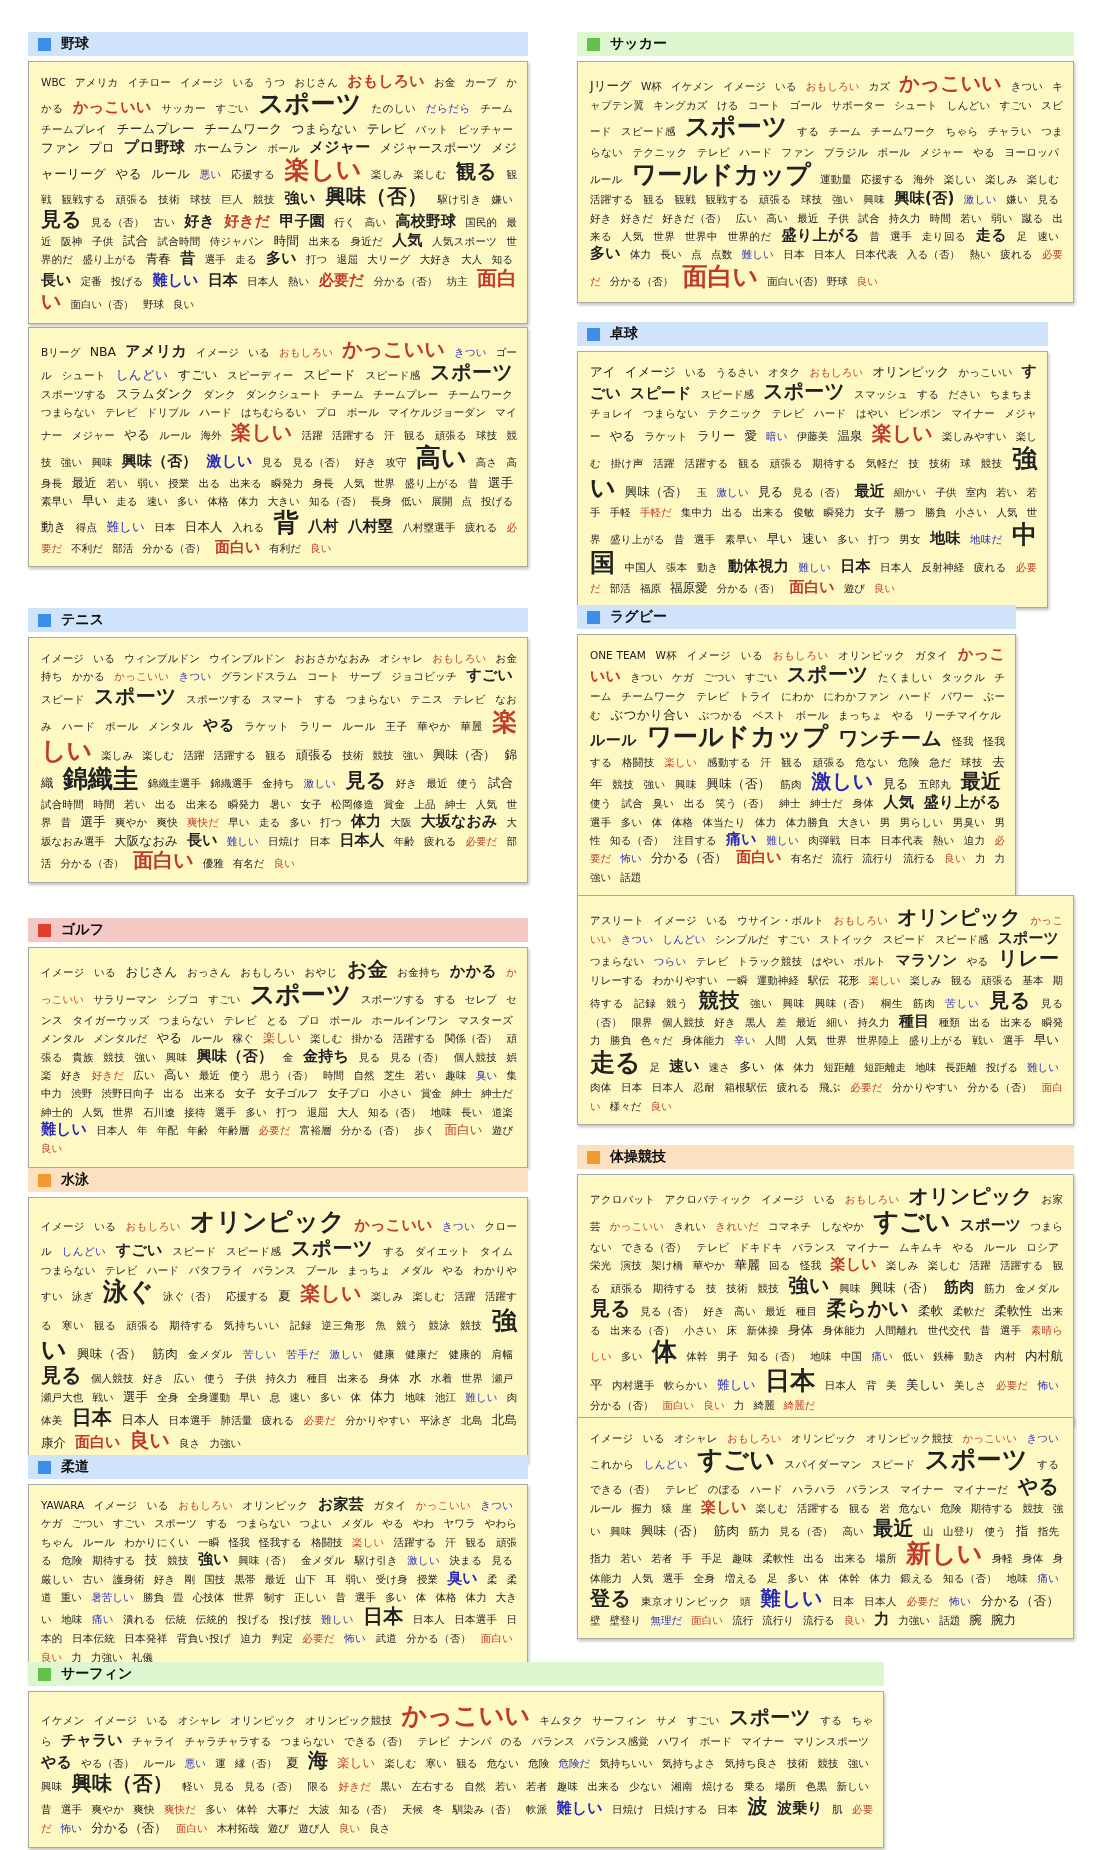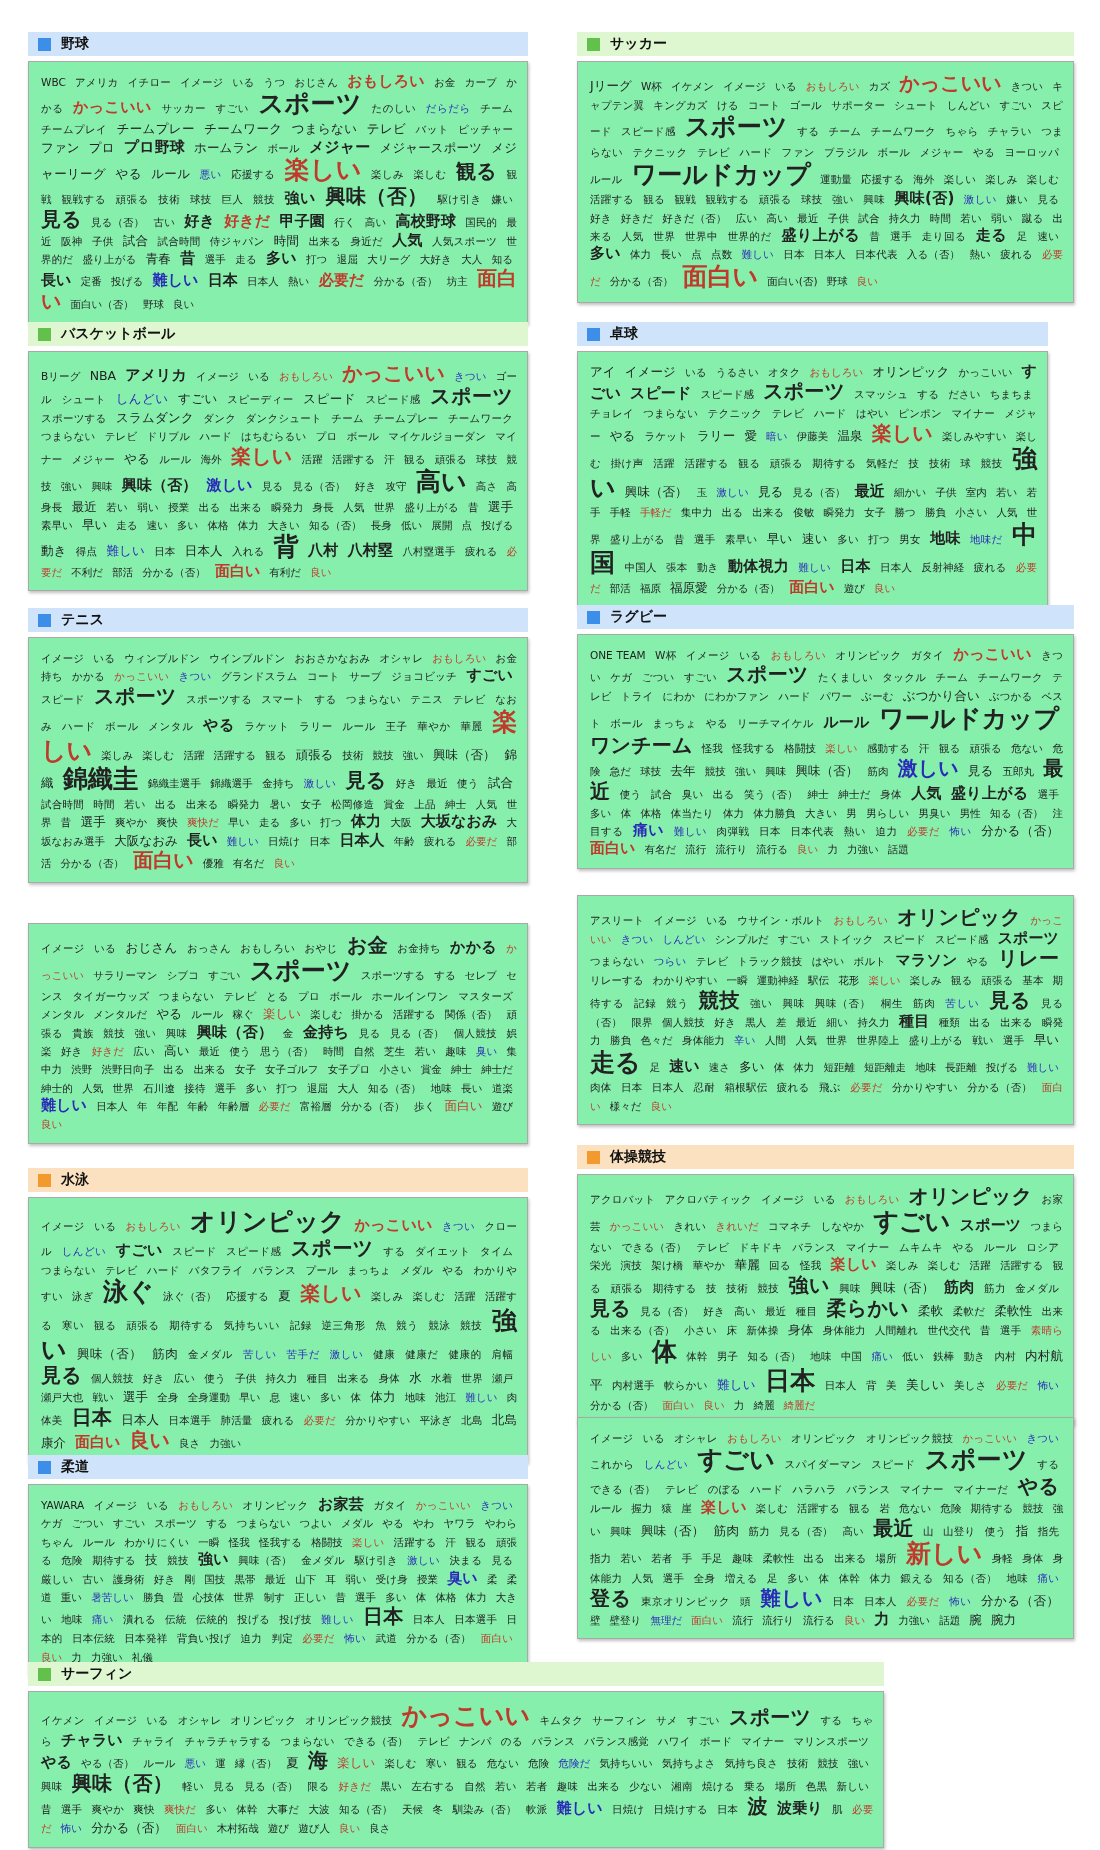--- a/index.html
+++ b/index.html
@@ -4,21 +4,21 @@
 <style>
   html, body { margin:0; padding:0; background:#ffffff; }
   body { width:1100px; height:1850px; position:relative; font-family:"DejaVu Sans", sans-serif; color:#222; overflow:hidden; }
   .section { position:absolute; }
   .hdr { height:24px; display:flex; align-items:center; padding-left:10px; font-weight:bold; font-size:14px; color:#111; }
   .hdr .sq { width:13px; height:13px; margin-right:10px; display:inline-block; }
   .hdr.blue { background:#cfe4fb; } .hdr.blue .sq { background:#3d8ee8; }
   .hdr.green { background:#dff7d0; } .hdr.green .sq { background:#62c14a; }
   .hdr.red { background:#f4c8c4; } .hdr.red .sq { background:#e0402b; }
   .hdr.orange { background:#fbe1c0;text-align:right; } .hdr.orange .sq { background:#f29a2e; }
-  .box { margin-top:5px; border:1px solid #a9a9a9; box-shadow:1px 2px 3px rgba(0,0,0,0.25); background:#86efac; padding:10px 10px 10px 12px; line-height:1.15; text-align:justify; }
+  .box { margin-top:5px; border:1px solid #a9a9a9; box-shadow:1px 2px 3px rgba(0,0,0,0.25); background:#fef9c3; padding:10px 10px 10px 12px; line-height:1.15; text-align:justify; }
   .w { display:inline; margin-right:4px; white-space:normal; }
   .s1 { font-size:10.5px; } .s2 { font-size:12.5px; } .s3 { font-size:15px; font-weight:bold; }
   .s4 { font-size:20px; font-weight:bold; } .s5 { font-size:25px; font-weight:bold; }
   .cr { color:#c0392b; } .cb { color:#2a2ab8; } .ck { color:#222; }
 </style>
 </head>
 <body>
 
 <div id="page">
     <div class="section" style="top: 32px; left: 28px; width: 500px;">
@@ -29,48 +29,48 @@
       <div class="box"><span class="w s1 ck">WBC</span> <span class="w s1 ck">アメリカ</span> <span class="w s1 ck">イチロー</span> <span class="w s1 ck">イメージ</span> <span class="w s1 ck">いる</span> <span class="w s1 ck">うつ</span> <span class="w s1 ck">おじさん</span> <span class="w s3 cr">おもしろい</span> <span class="w s1 ck">お金</span> <span class="w s1 ck">カーブ</span> <span class="w s1 ck">かかる</span> <span class="w s3 cr">かっこいい</span> <span class="w s1 ck">サッカー</span> <span class="w s1 ck">すごい</span> <span class="w s5 ck">スポーツ</span> <span class="w s1 ck">たのしい</span> <span class="w s1 cb">だらだら</span> <span class="w s1 ck">チーム</span> <span class="w s1 ck">チームプレイ</span> <span class="w s2 ck">チームプレー</span> <span class="w s2 ck">チームワーク</span> <span class="w s2 ck">つまらない</span> <span class="w s2 ck">テレビ</span> <span class="w s1 ck">バット</span> <span class="w s1 ck">ピッチャー</span> <span class="w s2 ck">ファン</span> <span class="w s2 ck">プロ</span> <span class="w s3 ck">プロ野球</span> <span class="w s2 ck">ホームラン</span> <span class="w s1 ck">ボール</span> <span class="w s3 ck">メジャー</span> <span class="w s2 ck">メジャースポーツ</span> <span class="w s2 ck">メジャーリーグ</span> <span class="w s2 ck">やる</span> <span class="w s2 ck">ルール</span> <span class="w s1 cb">悪い</span> <span class="w s1 ck">応援する</span> <span class="w s5 cr">楽しい</span> <span class="w s1 ck">楽しみ</span> <span class="w s1 ck">楽しむ</span> <span class="w s4 ck">観る</span> <span class="w s1 ck">観戦</span> <span class="w s1 ck">観戦する</span> <span class="w s1 ck">頑張る</span> <span class="w s1 ck">技術</span> <span class="w s1 ck">球技</span> <span class="w s1 ck">巨人</span> <span class="w s1 ck">競技</span> <span class="w s3 ck">強い</span> <span class="w s4 ck">興味（否）</span> <span class="w s1 ck">駆け引き</span> <span class="w s1 ck">嫌い</span> <span class="w s4 ck">見る</span> <span class="w s1 ck">見る（否）</span> <span class="w s1 ck">古い</span> <span class="w s3 ck">好き</span> <span class="w s3 cr">好きだ</span> <span class="w s3 ck">甲子園</span> <span class="w s1 ck">行く</span> <span class="w s1 ck">高い</span> <span class="w s3 ck">高校野球</span> <span class="w s1 ck">国民的</span> <span class="w s1 ck">最近</span> <span class="w s1 ck">阪神</span> <span class="w s1 ck">子供</span> <span class="w s2 ck">試合</span> <span class="w s1 ck">試合時間</span> <span class="w s1 ck">侍ジャパン</span> <span class="w s2 ck">時間</span> <span class="w s1 ck">出来る</span> <span class="w s1 ck">身近だ</span> <span class="w s3 ck">人気</span> <span class="w s1 ck">人気スポーツ</span> <span class="w s1 ck">世界的だ</span> <span class="w s1 ck">盛り上がる</span> <span class="w s2 ck">青春</span> <span class="w s3 ck">昔</span> <span class="w s1 ck">選手</span> <span class="w s1 ck">走る</span> <span class="w s3 ck">多い</span> <span class="w s1 ck">打つ</span> <span class="w s1 ck">退屈</span> <span class="w s1 ck">大リーグ</span> <span class="w s1 ck">大好き</span> <span class="w s1 ck">大人</span> <span class="w s1 ck">知る</span> <span class="w s3 ck">長い</span> <span class="w s1 ck">定番</span> <span class="w s1 ck">投げる</span> <span class="w s3 cb">難しい</span> <span class="w s3 ck">日本</span> <span class="w s1 ck">日本人</span> <span class="w s1 ck">熱い</span> <span class="w s3 cr">必要だ</span> <span class="w s1 ck">分かる（否）</span> <span class="w s1 ck">坊主</span> <span class="w s4 cr">面白い</span> <span class="w s1 ck">面白い（否）</span> <span class="w s1 ck">野球</span> <span class="w s1 ck">良い</span> </div>
     </div>
     <div class="section" style="top: 32px; left: 577px; width: 497px;">
       <div class="hdr green">
         <span class="sq"></span>
         <span>サッカー</span>
       </div>
       <div class="box"><span class="w s2 ck">Jリーグ</span> <span class="w s1 ck">W杯</span> <span class="w s1 ck">イケメン</span> <span class="w s1 ck">イメージ</span> <span class="w s1 ck">いる</span> <span class="w s1 cr">おもしろい</span> <span class="w s1 ck">カズ</span> <span class="w s4 cr">かっこいい</span> <span class="w s1 ck">きつい</span> <span class="w s1 ck">キャプテン翼</span> <span class="w s1 ck">キングカズ</span> <span class="w s1 ck">ける</span> <span class="w s1 ck">コート</span> <span class="w s1 ck">ゴール</span> <span class="w s1 ck">サポーター</span> <span class="w s1 ck">シュート</span> <span class="w s1 ck">しんどい</span> <span class="w s1 ck">すごい</span> <span class="w s1 ck">スピード</span> <span class="w s1 ck">スピード感</span> <span class="w s5 ck">スポーツ</span> <span class="w s1 ck">する</span> <span class="w s1 ck">チーム</span> <span class="w s1 ck">チームワーク</span> <span class="w s1 ck">ちゃら</span> <span class="w s1 ck">チャラい</span> <span class="w s1 ck">つまらない</span> <span class="w s1 ck">テクニック</span> <span class="w s1 ck">テレビ</span> <span class="w s1 ck">ハード</span> <span class="w s1 ck">ファン</span> <span class="w s1 ck">ブラジル</span> <span class="w s1 ck">ボール</span> <span class="w s1 ck">メジャー</span> <span class="w s1 ck">やる</span> <span class="w s1 ck">ヨーロッパ</span> <span class="w s1 ck">ルール</span> <span class="w s5 ck">ワールドカップ</span> <span class="w s1 ck">運動量</span> <span class="w s1 ck">応援する</span> <span class="w s1 ck">海外</span> <span class="w s1 ck">楽しい</span> <span class="w s1 ck">楽しみ</span> <span class="w s1 ck">楽しむ</span> <span class="w s1 ck">活躍する</span> <span class="w s1 ck">観る</span> <span class="w s1 ck">観戦</span> <span class="w s1 ck">観戦する</span> <span class="w s1 ck">頑張る</span> <span class="w s1 ck">球技</span> <span class="w s1 ck">強い</span> <span class="w s1 ck">興味</span> <span class="w s3 ck">興味(否)</span> <span class="w s1 cb">激しい</span> <span class="w s1 ck">嫌い</span> <span class="w s1 ck">見る</span> <span class="w s1 ck">好き</span> <span class="w s1 ck">好きだ</span> <span class="w s1 ck">好きだ（否）</span> <span class="w s1 ck">広い</span> <span class="w s1 ck">高い</span> <span class="w s1 ck">最近</span> <span class="w s1 ck">子供</span> <span class="w s1 ck">試合</span> <span class="w s1 ck">持久力</span> <span class="w s1 ck">時間</span> <span class="w s1 ck">若い</span> <span class="w s1 ck">弱い</span> <span class="w s1 ck">蹴る</span> <span class="w s1 ck">出来る</span> <span class="w s1 ck">人気</span> <span class="w s1 ck">世界</span> <span class="w s1 ck">世界中</span> <span class="w s1 ck">世界的だ</span> <span class="w s3 ck">盛り上がる</span> <span class="w s1 ck">昔</span> <span class="w s1 ck">選手</span> <span class="w s1 ck">走り回る</span> <span class="w s3 ck">走る</span> <span class="w s1 ck">足</span> <span class="w s1 ck">速い</span> <span class="w s3 ck">多い</span> <span class="w s1 ck">体力</span> <span class="w s1 ck">長い</span> <span class="w s1 ck">点</span> <span class="w s1 ck">点数</span> <span class="w s1 cb">難しい</span> <span class="w s1 ck">日本</span> <span class="w s1 ck">日本人</span> <span class="w s1 ck">日本代表</span> <span class="w s1 ck">入る（否）</span> <span class="w s1 ck">熱い</span> <span class="w s1 ck">疲れる</span> <span class="w s1 cr">必要だ</span> <span class="w s1 ck">分かる（否）</span> <span class="w s5 cr">面白い</span> <span class="w s1 ck">面白い(否)</span> <span class="w s1 ck">野球</span> <span class="w s1 cr">良い</span> </div>
     </div>
     <div class="section" style="top: 322px; left: 28px; width: 500px;">
-      <div class="hdr green">
-        <span class="sq"></span>
-        <span>バスケットボール</span>
-      </div>
       <div class="box"><span class="w s1 ck">Bリーグ</span> <span class="w s2 ck">NBA</span> <span class="w s3 ck">アメリカ</span> <span class="w s1 ck">イメージ</span> <span class="w s1 ck">いる</span> <span class="w s1 cr">おもしろい</span> <span class="w s4 cr">かっこいい</span> <span class="w s1 cb">きつい</span> <span class="w s1 ck">ゴール</span> <span class="w s1 ck">シュート</span> <span class="w s2 cb">しんどい</span> <span class="w s2 ck">すごい</span> <span class="w s1 ck">スピーディー</span> <span class="w s2 ck">スピード</span> <span class="w s1 ck">スピード感</span> <span class="w s4 ck">スポーツ</span> <span class="w s1 ck">スポーツする</span> <span class="w s2 ck">スラムダンク</span> <span class="w s1 ck">ダンク</span> <span class="w s1 ck">ダンクシュート</span> <span class="w s1 ck">チーム</span> <span class="w s1 ck">チームプレー</span> <span class="w s1 ck">チームワーク</span> <span class="w s1 ck">つまらない</span> <span class="w s1 ck">テレビ</span> <span class="w s1 ck">ドリブル</span> <span class="w s1 ck">ハード</span> <span class="w s1 ck">はちむらるい</span> <span class="w s1 ck">プロ</span> <span class="w s1 ck">ボール</span> <span class="w s1 ck">マイケルジョーダン</span> <span class="w s1 ck">マイナー</span> <span class="w s1 ck">メジャー</span> <span class="w s2 ck">やる</span> <span class="w s1 ck">ルール</span> <span class="w s1 ck">海外</span> <span class="w s4 cr">楽しい</span> <span class="w s1 ck">活躍</span> <span class="w s1 ck">活躍する</span> <span class="w s1 ck">汗</span> <span class="w s1 ck">観る</span> <span class="w s1 ck">頑張る</span> <span class="w s1 ck">球技</span> <span class="w s1 ck">競技</span> <span class="w s1 ck">強い</span> <span class="w s1 ck">興味</span> <span class="w s3 ck">興味（否）</span> <span class="w s3 cb">激しい</span> <span class="w s1 ck">見る</span> <span class="w s1 ck">見る（否）</span> <span class="w s1 ck">好き</span> <span class="w s1 ck">攻守</span> <span class="w s5 ck">高い</span> <span class="w s1 ck">高さ</span> <span class="w s1 ck">高身長</span> <span class="w s2 ck">最近</span> <span class="w s1 ck">若い</span> <span class="w s1 ck">弱い</span> <span class="w s1 ck">授業</span> <span class="w s1 ck">出る</span> <span class="w s1 ck">出来る</span> <span class="w s1 ck">瞬発力</span> <span class="w s1 ck">身長</span> <span class="w s1 ck">人気</span> <span class="w s1 ck">世界</span> <span class="w s1 ck">盛り上がる</span> <span class="w s1 ck">昔</span> <span class="w s2 ck">選手</span> <span class="w s1 ck">素早い</span> <span class="w s2 ck">早い</span> <span class="w s1 ck">走る</span> <span class="w s1 ck">速い</span> <span class="w s1 ck">多い</span> <span class="w s1 ck">体格</span> <span class="w s1 ck">体力</span> <span class="w s1 ck">大きい</span> <span class="w s1 ck">知る（否）</span> <span class="w s1 ck">長身</span> <span class="w s1 ck">低い</span> <span class="w s1 ck">展開</span> <span class="w s1 ck">点</span> <span class="w s1 ck">投げる</span> <span class="w s2 ck">動き</span> <span class="w s1 ck">得点</span> <span class="w s2 cb">難しい</span> <span class="w s1 ck">日本</span> <span class="w s2 ck">日本人</span> <span class="w s1 ck">入れる</span> <span class="w s5 ck">背</span> <span class="w s3 ck">八村</span> <span class="w s3 ck">八村塁</span> <span class="w s1 ck">八村塁選手</span> <span class="w s1 ck">疲れる</span> <span class="w s1 cr">必要だ</span> <span class="w s1 ck">不利だ</span> <span class="w s1 ck">部活</span> <span class="w s1 ck">分かる（否）</span> <span class="w s3 cr">面白い</span> <span class="w s1 ck">有利だ</span> <span class="w s1 cr">良い</span> </div>
     </div>
     <div class="section" style="top: 322px; left: 577px; width: 471px;">
       <div class="hdr blue">
         <span class="sq"></span>
         <span>卓球</span>
       </div>
       <div class="box"><span class="w s2 ck">アイ</span> <span class="w s2 ck">イメージ</span> <span class="w s1 ck">いる</span> <span class="w s1 ck">うるさい</span> <span class="w s1 ck">オタク</span> <span class="w s1 cr">おもしろい</span> <span class="w s2 ck">オリンピック</span> <span class="w s1 ck">かっこいい</span> <span class="w s3 ck">すごい</span> <span class="w s3 ck">スピード</span> <span class="w s1 ck">スピード感</span> <span class="w s4 ck">スポーツ</span> <span class="w s1 ck">スマッシュ</span> <span class="w s1 ck">する</span> <span class="w s1 ck">ださい</span> <span class="w s1 ck">ちまちま</span> <span class="w s1 ck">チョレイ</span> <span class="w s1 ck">つまらない</span> <span class="w s1 ck">テクニック</span> <span class="w s1 ck">テレビ</span> <span class="w s1 ck">ハード</span> <span class="w s1 ck">はやい</span> <span class="w s1 ck">ピンポン</span> <span class="w s1 ck">マイナー</span> <span class="w s1 ck">メジャー</span> <span class="w s2 ck">やる</span> <span class="w s1 ck">ラケット</span> <span class="w s2 ck">ラリー</span> <span class="w s2 ck">愛</span> <span class="w s1 cb">暗い</span> <span class="w s1 ck">伊藤美</span> <span class="w s2 ck">温泉</span> <span class="w s4 cr">楽しい</span> <span class="w s1 ck">楽しみやすい</span> <span class="w s1 ck">楽しむ</span> <span class="w s1 ck">掛け声</span> <span class="w s1 ck">活躍</span> <span class="w s1 ck">活躍する</span> <span class="w s1 ck">観る</span> <span class="w s1 ck">頑張る</span> <span class="w s1 ck">期待する</span> <span class="w s1 ck">気軽だ</span> <span class="w s1 ck">技</span> <span class="w s1 ck">技術</span> <span class="w s1 ck">球</span> <span class="w s1 ck">競技</span> <span class="w s5 ck">強い</span> <span class="w s2 ck">興味（否）</span> <span class="w s1 ck">玉</span> <span class="w s1 cb">激しい</span> <span class="w s2 ck">見る</span> <span class="w s1 ck">見る（否）</span> <span class="w s3 ck">最近</span> <span class="w s1 ck">細かい</span> <span class="w s1 ck">子供</span> <span class="w s1 ck">室内</span> <span class="w s1 ck">若い</span> <span class="w s1 ck">若手</span> <span class="w s1 ck">手軽</span> <span class="w s1 cr">手軽だ</span> <span class="w s1 ck">集中力</span> <span class="w s1 ck">出る</span> <span class="w s1 ck">出来る</span> <span class="w s1 ck">俊敏</span> <span class="w s1 ck">瞬発力</span> <span class="w s1 ck">女子</span> <span class="w s1 ck">勝つ</span> <span class="w s1 ck">勝負</span> <span class="w s1 ck">小さい</span> <span class="w s1 ck">人気</span> <span class="w s1 ck">世界</span> <span class="w s1 ck">盛り上がる</span> <span class="w s1 ck">昔</span> <span class="w s1 ck">選手</span> <span class="w s1 ck">素早い</span> <span class="w s2 ck">早い</span> <span class="w s2 ck">速い</span> <span class="w s1 ck">多い</span> <span class="w s1 ck">打つ</span> <span class="w s1 ck">男女</span> <span class="w s3 ck">地味</span> <span class="w s1 cb">地味だ</span> <span class="w s5 ck">中国</span> <span class="w s1 ck">中国人</span> <span class="w s1 ck">張本</span> <span class="w s1 ck">動き</span> <span class="w s3 ck">動体視力</span> <span class="w s1 cb">難しい</span> <span class="w s3 ck">日本</span> <span class="w s1 ck">日本人</span> <span class="w s1 ck">反射神経</span> <span class="w s1 ck">疲れる</span> <span class="w s1 cr">必要だ</span> <span class="w s1 ck">部活</span> <span class="w s1 ck">福原</span> <span class="w s2 ck">福原愛</span> <span class="w s1 ck">分かる（否）</span> <span class="w s3 cr">面白い</span> <span class="w s1 ck">遊び</span> <span class="w s1 cr">良い</span> </div>
     </div>
     <div class="section" style="top: 608px; left: 28px; width: 500px;">
       <div class="hdr blue">
         <span class="sq"></span>
         <span>テニス</span>
       </div>
       <div class="box"><span class="w s1 ck">イメージ</span> <span class="w s1 ck">いる</span> <span class="w s1 ck">ウィンブルドン</span> <span class="w s1 ck">ウインブルドン</span> <span class="w s1 ck">おおさかなおみ</span> <span class="w s1 ck">オシャレ</span> <span class="w s1 cr">おもしろい</span> <span class="w s1 ck">お金持ち</span> <span class="w s1 ck">かかる</span> <span class="w s1 cr">かっこいい</span> <span class="w s1 cb">きつい</span> <span class="w s1 ck">グランドスラム</span> <span class="w s1 ck">コート</span> <span class="w s1 ck">サーブ</span> <span class="w s1 ck">ジョコビッチ</span> <span class="w s3 ck">すごい</span> <span class="w s1 ck">スピード</span> <span class="w s4 ck">スポーツ</span> <span class="w s1 ck">スポーツする</span> <span class="w s1 ck">スマート</span> <span class="w s1 ck">する</span> <span class="w s1 ck">つまらない</span> <span class="w s1 ck">テニス</span> <span class="w s1 ck">テレビ</span> <span class="w s1 ck">なおみ</span> <span class="w s1 ck">ハード</span> <span class="w s1 ck">ボール</span> <span class="w s1 ck">メンタル</span> <span class="w s3 ck">やる</span> <span class="w s1 ck">ラケット</span> <span class="w s1 ck">ラリー</span> <span class="w s1 ck">ルール</span> <span class="w s1 ck">王子</span> <span class="w s1 ck">華やか</span> <span class="w s1 ck">華麗</span> <span class="w s5 cr">楽しい</span> <span class="w s1 ck">楽しみ</span> <span class="w s1 ck">楽しむ</span> <span class="w s1 ck">活躍</span> <span class="w s1 ck">活躍する</span> <span class="w s1 ck">観る</span> <span class="w s2 ck">頑張る</span> <span class="w s1 ck">技術</span> <span class="w s1 ck">競技</span> <span class="w s1 ck">強い</span> <span class="w s2 ck">興味（否）</span> <span class="w s2 ck">錦織</span> <span class="w s5 ck">錦織圭</span> <span class="w s1 ck">錦織圭選手</span> <span class="w s1 ck">錦織選手</span> <span class="w s1 ck">金持ち</span> <span class="w s1 cb">激しい</span> <span class="w s4 ck">見る</span> <span class="w s1 ck">好き</span> <span class="w s1 ck">最近</span> <span class="w s1 ck">使う</span> <span class="w s2 ck">試合</span> <span class="w s1 ck">試合時間</span> <span class="w s1 ck">時間</span> <span class="w s1 ck">若い</span> <span class="w s1 ck">出る</span> <span class="w s1 ck">出来る</span> <span class="w s1 ck">瞬発力</span> <span class="w s1 ck">暑い</span> <span class="w s1 ck">女子</span> <span class="w s1 ck">松岡修造</span> <span class="w s1 ck">賞金</span> <span class="w s1 ck">上品</span> <span class="w s1 ck">紳士</span> <span class="w s1 ck">人気</span> <span class="w s1 ck">世界</span> <span class="w s1 ck">昔</span> <span class="w s2 ck">選手</span> <span class="w s1 ck">爽やか</span> <span class="w s1 ck">爽快</span> <span class="w s1 cr">爽快だ</span> <span class="w s1 ck">早い</span> <span class="w s1 ck">走る</span> <span class="w s1 ck">多い</span> <span class="w s1 ck">打つ</span> <span class="w s3 ck">体力</span> <span class="w s1 ck">大阪</span> <span class="w s3 ck">大坂なおみ</span> <span class="w s1 ck">大坂なおみ選手</span> <span class="w s2 ck">大阪なおみ</span> <span class="w s3 ck">長い</span> <span class="w s1 cb">難しい</span> <span class="w s1 ck">日焼け</span> <span class="w s1 ck">日本</span> <span class="w s3 ck">日本人</span> <span class="w s1 ck">年齢</span> <span class="w s1 ck">疲れる</span> <span class="w s1 cr">必要だ</span> <span class="w s1 ck">部活</span> <span class="w s1 ck">分かる（否）</span> <span class="w s4 cr">面白い</span> <span class="w s1 ck">優雅</span> <span class="w s1 ck">有名だ</span> <span class="w s1 cr">良い</span> </div>
     </div>
-    <div class="section" style="top: 605px; left: 577px; width: 497px;">
+    <div class="section" style="top: 605px; left: 577px; width: 439px;">
       <div class="hdr blue">
         <span class="sq"></span>
         <span>ラグビー</span>
       </div>
       <div class="box"><span class="w s1 ck">ONE TEAM</span> <span class="w s1 ck">W杯</span> <span class="w s1 ck">イメージ</span> <span class="w s1 ck">いる</span> <span class="w s1 cr">おもしろい</span> <span class="w s1 ck">オリンピック</span> <span class="w s1 ck">ガタイ</span> <span class="w s3 cr">かっこいい</span> <span class="w s1 ck">きつい</span> <span class="w s1 ck">ケガ</span> <span class="w s1 ck">ごつい</span> <span class="w s1 ck">すごい</span> <span class="w s4 ck">スポーツ</span> <span class="w s1 ck">たくましい</span> <span class="w s1 ck">タックル</span> <span class="w s1 ck">チーム</span> <span class="w s1 ck">チームワーク</span> <span class="w s1 ck">テレビ</span> <span class="w s1 ck">トライ</span> <span class="w s1 ck">にわか</span> <span class="w s1 ck">にわかファン</span> <span class="w s1 ck">ハード</span> <span class="w s1 ck">パワー</span> <span class="w s1 ck">ぶーむ</span> <span class="w s2 ck">ぶつかり合い</span> <span class="w s1 ck">ぶつかる</span> <span class="w s1 ck">ベスト</span> <span class="w s1 ck">ボール</span> <span class="w s1 ck">まっちょ</span> <span class="w s1 ck">やる</span> <span class="w s1 ck">リーチマイケル</span> <span class="w s3 ck">ルール</span> <span class="w s5 ck">ワールドカップ</span> <span class="w s4 ck">ワンチーム</span> <span class="w s1 ck">怪我</span> <span class="w s1 ck">怪我する</span> <span class="w s1 ck">格闘技</span> <span class="w s1 cr">楽しい</span> <span class="w s1 ck">感動する</span> <span class="w s1 ck">汗</span> <span class="w s1 ck">観る</span> <span class="w s1 ck">頑張る</span> <span class="w s1 ck">危ない</span> <span class="w s1 ck">危険</span> <span class="w s1 ck">急だ</span> <span class="w s1 ck">球技</span> <span class="w s2 ck">去年</span> <span class="w s1 ck">競技</span> <span class="w s1 ck">強い</span> <span class="w s1 ck">興味</span> <span class="w s2 ck">興味（否）</span> <span class="w s1 ck">筋肉</span> <span class="w s4 cb">激しい</span> <span class="w s2 ck">見る</span> <span class="w s1 ck">五郎丸</span> <span class="w s4 ck">最近</span> <span class="w s1 ck">使う</span> <span class="w s1 ck">試合</span> <span class="w s1 ck">臭い</span> <span class="w s1 ck">出る</span> <span class="w s1 ck">笑う（否）</span> <span class="w s1 ck">紳士</span> <span class="w s1 ck">紳士だ</span> <span class="w s1 ck">身体</span> <span class="w s3 ck">人気</span> <span class="w s3 ck">盛り上がる</span> <span class="w s1 ck">選手</span> <span class="w s1 ck">多い</span> <span class="w s1 ck">体</span> <span class="w s1 ck">体格</span> <span class="w s1 ck">体当たり</span> <span class="w s1 ck">体力</span> <span class="w s1 ck">体力勝負</span> <span class="w s1 ck">大きい</span> <span class="w s1 ck">男</span> <span class="w s1 ck">男らしい</span> <span class="w s1 ck">男臭い</span> <span class="w s1 ck">男性</span> <span class="w s1 ck">知る（否）</span> <span class="w s1 ck">注目する</span> <span class="w s3 cb">痛い</span> <span class="w s1 cb">難しい</span> <span class="w s1 ck">肉弾戦</span> <span class="w s1 ck">日本</span> <span class="w s1 ck">日本代表</span> <span class="w s1 ck">熱い</span> <span class="w s1 ck">迫力</span> <span class="w s1 cr">必要だ</span> <span class="w s1 cb">怖い</span> <span class="w s2 ck">分かる（否）</span> <span class="w s3 cr">面白い</span> <span class="w s1 ck">有名だ</span> <span class="w s1 ck">流行</span> <span class="w s1 ck">流行り</span> <span class="w s1 ck">流行る</span> <span class="w s1 cr">良い</span> <span class="w s1 ck">力</span> <span class="w s1 ck">力強い</span> <span class="w s1 ck">話題</span> </div>
     </div>
     <div class="section" style="top: 918px; left: 28px; width: 500px;">
+      <div class="hdr red">
+        <span class="sq"></span>
+        <span>ゴルフ</span>
+      </div>
       <div class="box"><span class="w s1 ck">イメージ</span> <span class="w s1 ck">いる</span> <span class="w s2 ck">おじさん</span> <span class="w s1 ck">おっさん</span> <span class="w s1 ck">おもしろい</span> <span class="w s1 ck">おやじ</span> <span class="w s4 ck">お金</span> <span class="w s1 ck">お金持ち</span> <span class="w s3 ck">かかる</span> <span class="w s1 cr">かっこいい</span> <span class="w s1 ck">サラリーマン</span> <span class="w s1 ck">シブコ</span> <span class="w s1 ck">すごい</span> <span class="w s5 ck">スポーツ</span> <span class="w s1 ck">スポーツする</span> <span class="w s1 ck">する</span> <span class="w s1 ck">セレブ</span> <span class="w s1 ck">センス</span> <span class="w s1 ck">タイガーウッズ</span> <span class="w s1 ck">つまらない</span> <span class="w s1 ck">テレビ</span> <span class="w s1 ck">とる</span> <span class="w s1 ck">プロ</span> <span class="w s1 ck">ボール</span> <span class="w s1 ck">ホールインワン</span> <span class="w s1 ck">マスターズ</span> <span class="w s1 ck">メンタル</span> <span class="w s1 ck">メンタルだ</span> <span class="w s2 ck">やる</span> <span class="w s1 ck">ルール</span> <span class="w s1 ck">稼ぐ</span> <span class="w s2 cr">楽しい</span> <span class="w s1 ck">楽しむ</span> <span class="w s1 ck">掛かる</span> <span class="w s1 ck">活躍する</span> <span class="w s1 ck">関係（否）</span> <span class="w s1 ck">頑張る</span> <span class="w s1 ck">貴族</span> <span class="w s1 ck">競技</span> <span class="w s1 ck">強い</span> <span class="w s1 ck">興味</span> <span class="w s3 ck">興味（否）</span> <span class="w s1 ck">金</span> <span class="w s3 ck">金持ち</span> <span class="w s1 ck">見る</span> <span class="w s1 ck">見る（否）</span> <span class="w s1 ck">個人競技</span> <span class="w s1 ck">娯楽</span> <span class="w s1 ck">好き</span> <span class="w s1 cr">好きだ</span> <span class="w s1 ck">広い</span> <span class="w s2 ck">高い</span> <span class="w s1 ck">最近</span> <span class="w s1 ck">使う</span> <span class="w s1 ck">思う（否）</span> <span class="w s1 ck">時間</span> <span class="w s1 ck">自然</span> <span class="w s1 ck">芝生</span> <span class="w s1 ck">若い</span> <span class="w s1 ck">趣味</span> <span class="w s1 cb">臭い</span> <span class="w s1 ck">集中力</span> <span class="w s1 ck">渋野</span> <span class="w s1 ck">渋野日向子</span> <span class="w s1 ck">出る</span> <span class="w s1 ck">出来る</span> <span class="w s1 ck">女子</span> <span class="w s1 ck">女子ゴルフ</span> <span class="w s1 ck">女子プロ</span> <span class="w s1 ck">小さい</span> <span class="w s1 ck">賞金</span> <span class="w s1 ck">紳士</span> <span class="w s1 ck">紳士だ</span> <span class="w s1 ck">紳士的</span> <span class="w s1 ck">人気</span> <span class="w s1 ck">世界</span> <span class="w s1 ck">石川遼</span> <span class="w s1 ck">接待</span> <span class="w s1 ck">選手</span> <span class="w s1 ck">多い</span> <span class="w s1 ck">打つ</span> <span class="w s1 ck">退屈</span> <span class="w s1 ck">大人</span> <span class="w s1 ck">知る（否）</span> <span class="w s1 ck">地味</span> <span class="w s1 ck">長い</span> <span class="w s1 ck">道楽</span> <span class="w s3 cb">難しい</span> <span class="w s1 ck">日本人</span> <span class="w s1 ck">年</span> <span class="w s1 ck">年配</span> <span class="w s1 ck">年齢</span> <span class="w s1 ck">年齢層</span> <span class="w s1 cr">必要だ</span> <span class="w s1 ck">富裕層</span> <span class="w s1 ck">分かる（否）</span> <span class="w s1 ck">歩く</span> <span class="w s2 cr">面白い</span> <span class="w s1 ck">遊び</span> <span class="w s1 cr">良い</span> </div>
     </div>
     <div class="section" style="top: 890px; left: 577px; width: 497px;">
       <div class="box"><span class="w s1 ck">アスリート</span> <span class="w s1 ck">イメージ</span> <span class="w s1 ck">いる</span> <span class="w s1 ck">ウサイン・ボルト</span> <span class="w s1 cr">おもしろい</span> <span class="w s4 ck">オリンピック</span> <span class="w s1 cr">かっこいい</span> <span class="w s1 cb">きつい</span> <span class="w s1 cb">しんどい</span> <span class="w s1 ck">シンプルだ</span> <span class="w s1 ck">すごい</span> <span class="w s1 ck">ストイック</span> <span class="w s1 ck">スピード</span> <span class="w s1 ck">スピード感</span> <span class="w s3 ck">スポーツ</span> <span class="w s1 ck">つまらない</span> <span class="w s1 cb">つらい</span> <span class="w s1 ck">テレビ</span> <span class="w s1 ck">トラック競技</span> <span class="w s1 ck">はやい</span> <span class="w s1 ck">ボルト</span> <span class="w s3 ck">マラソン</span> <span class="w s1 ck">やる</span> <span class="w s4 ck">リレー</span> <span class="w s1 ck">リレーする</span> <span class="w s1 ck">わかりやすい</span> <span class="w s1 ck">一瞬</span> <span class="w s1 ck">運動神経</span> <span class="w s1 ck">駅伝</span> <span class="w s1 ck">花形</span> <span class="w s1 cr">楽しい</span> <span class="w s1 ck">楽しみ</span> <span class="w s1 ck">観る</span> <span class="w s1 ck">頑張る</span> <span class="w s1 ck">基本</span> <span class="w s1 ck">期待する</span> <span class="w s1 ck">記録</span> <span class="w s1 ck">競う</span> <span class="w s4 ck">競技</span> <span class="w s1 ck">強い</span> <span class="w s1 ck">興味</span> <span class="w s1 ck">興味（否）</span> <span class="w s1 ck">桐生</span> <span class="w s1 ck">筋肉</span> <span class="w s1 cb">苦しい</span> <span class="w s4 ck">見る</span> <span class="w s1 ck">見る（否）</span> <span class="w s1 ck">限界</span> <span class="w s1 ck">個人競技</span> <span class="w s1 ck">好き</span> <span class="w s1 ck">黒人</span> <span class="w s1 ck">差</span> <span class="w s1 ck">最近</span> <span class="w s1 ck">細い</span> <span class="w s1 ck">持久力</span> <span class="w s3 ck">種目</span> <span class="w s1 ck">種類</span> <span class="w s1 ck">出る</span> <span class="w s1 ck">出来る</span> <span class="w s1 ck">瞬発力</span> <span class="w s1 ck">勝負</span> <span class="w s1 ck">色々だ</span> <span class="w s1 ck">身体能力</span> <span class="w s1 cb">辛い</span> <span class="w s1 ck">人間</span> <span class="w s1 ck">人気</span> <span class="w s1 ck">世界</span> <span class="w s1 ck">世界陸上</span> <span class="w s1 ck">盛り上がる</span> <span class="w s1 ck">戦い</span> <span class="w s1 ck">選手</span> <span class="w s2 ck">早い</span> <span class="w s5 ck">走る</span> <span class="w s1 ck">足</span> <span class="w s3 ck">速い</span> <span class="w s1 ck">速さ</span> <span class="w s2 ck">多い</span> <span class="w s1 ck">体</span> <span class="w s1 ck">体力</span> <span class="w s1 ck">短距離</span> <span class="w s1 ck">短距離走</span> <span class="w s1 ck">地味</span> <span class="w s1 ck">長距離</span> <span class="w s1 ck">投げる</span> <span class="w s1 cb">難しい</span> <span class="w s1 ck">肉体</span> <span class="w s1 ck">日本</span> <span class="w s1 ck">日本人</span> <span class="w s1 ck">忍耐</span> <span class="w s1 ck">箱根駅伝</span> <span class="w s1 ck">疲れる</span> <span class="w s1 ck">飛ぶ</span> <span class="w s1 cr">必要だ</span> <span class="w s1 ck">分かりやすい</span> <span class="w s1 ck">分かる（否）</span> <span class="w s1 cr">面白い</span> <span class="w s1 ck">様々だ</span> <span class="w s1 cr">良い</span> </div>
     </div>
     <div class="section" style="top: 1168px; left: 28px; width: 500px;">
       <div class="hdr orange">
         <span class="sq"></span>
         <span>水泳</span>
       </div>

